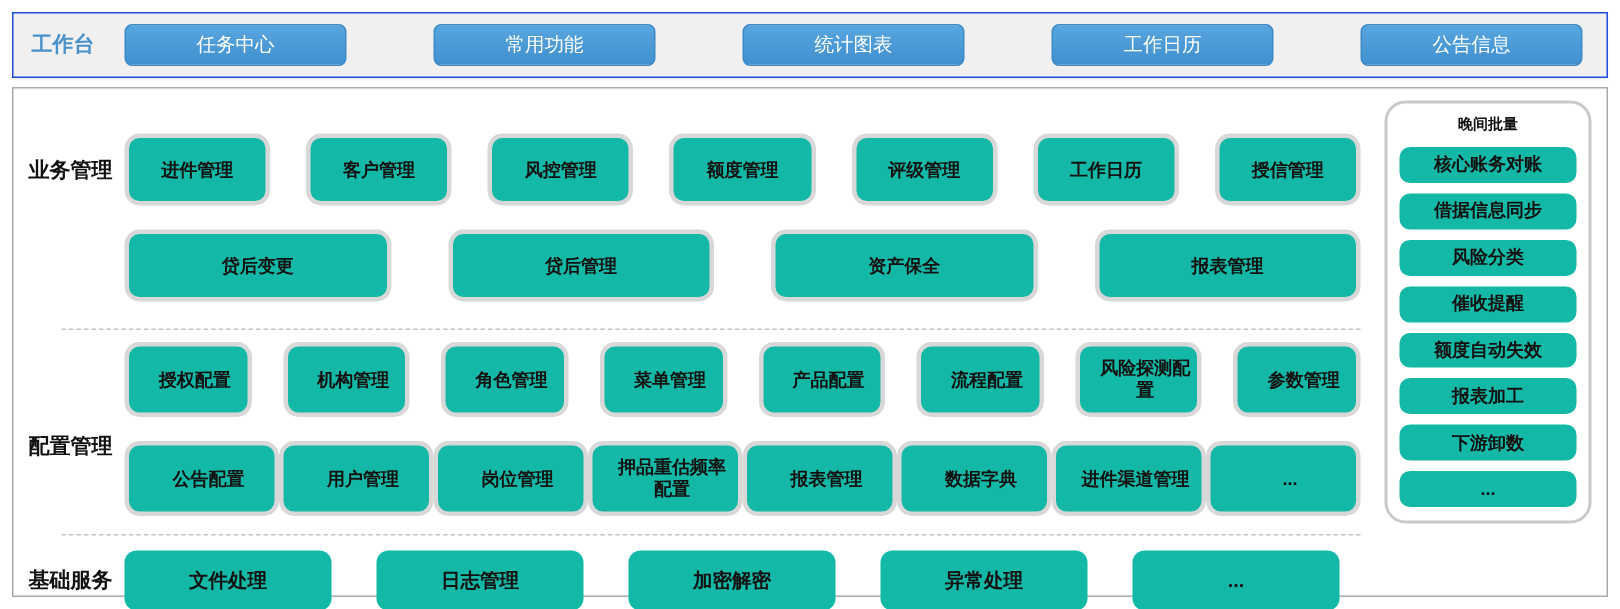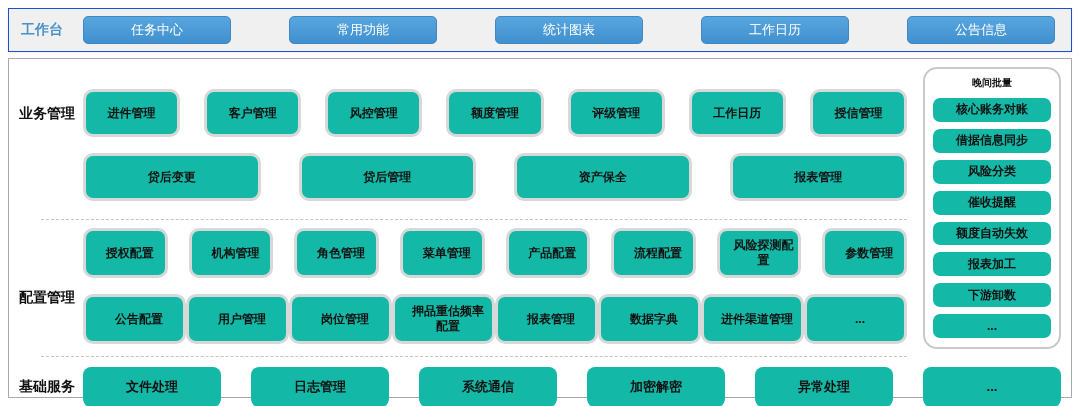--- a/index.html
+++ b/index.html
@@ -169,20 +169,19 @@
         <div class="box grey night-item">下游卸数</div>
         <div class="box grey night-item">...</div>
       </div>
     </div>
 
     <div class="base-section">
       <div class="sec-label label-base">基础服务</div>
       <div class="base-grid">
         <div class="box grey base-box">文件处理</div>
         <div class="box grey base-box">日志管理</div>
-        <div class="box grey base-box">系统通信</div>
         <div class="box grey base-box">加密解密</div>
         <div class="box grey base-box">异常处理</div>
         <div class="box grey base-box">...</div>
       </div>
     </div>
   </div>
 </div>
 
 </body></html>

